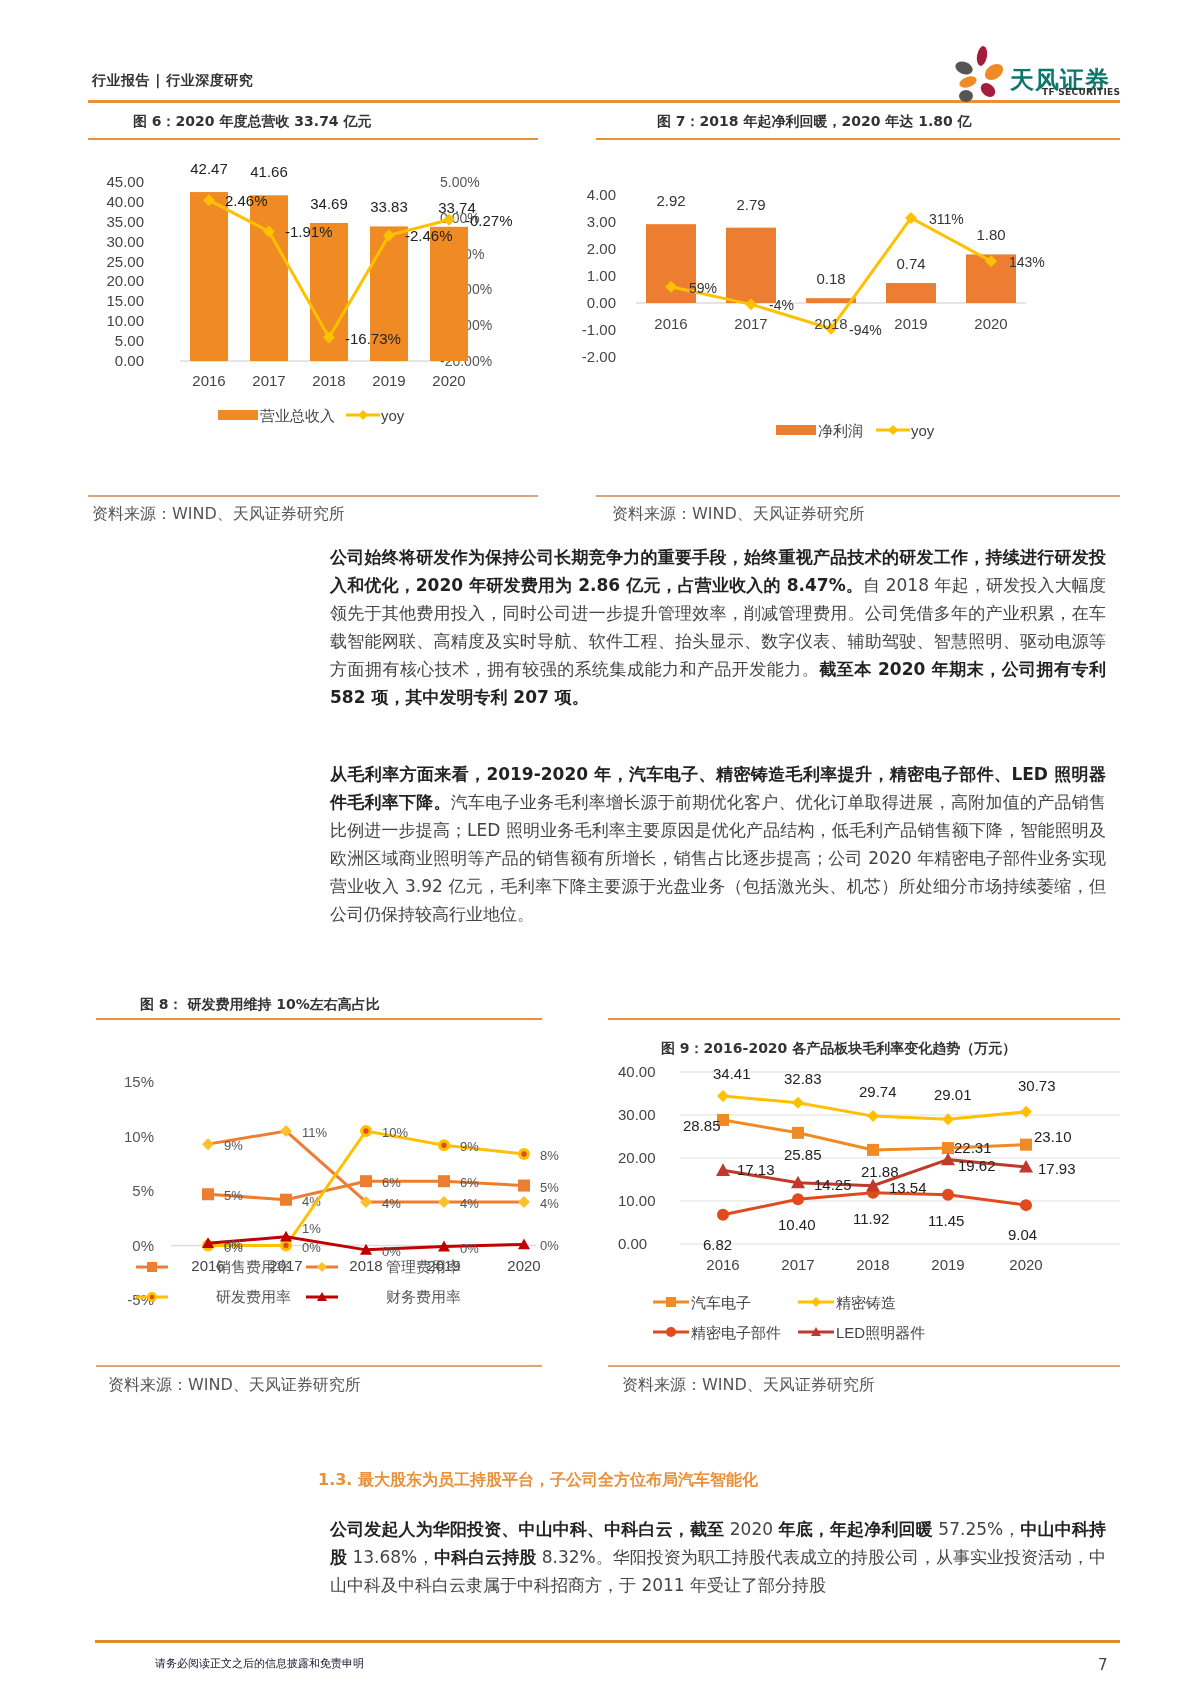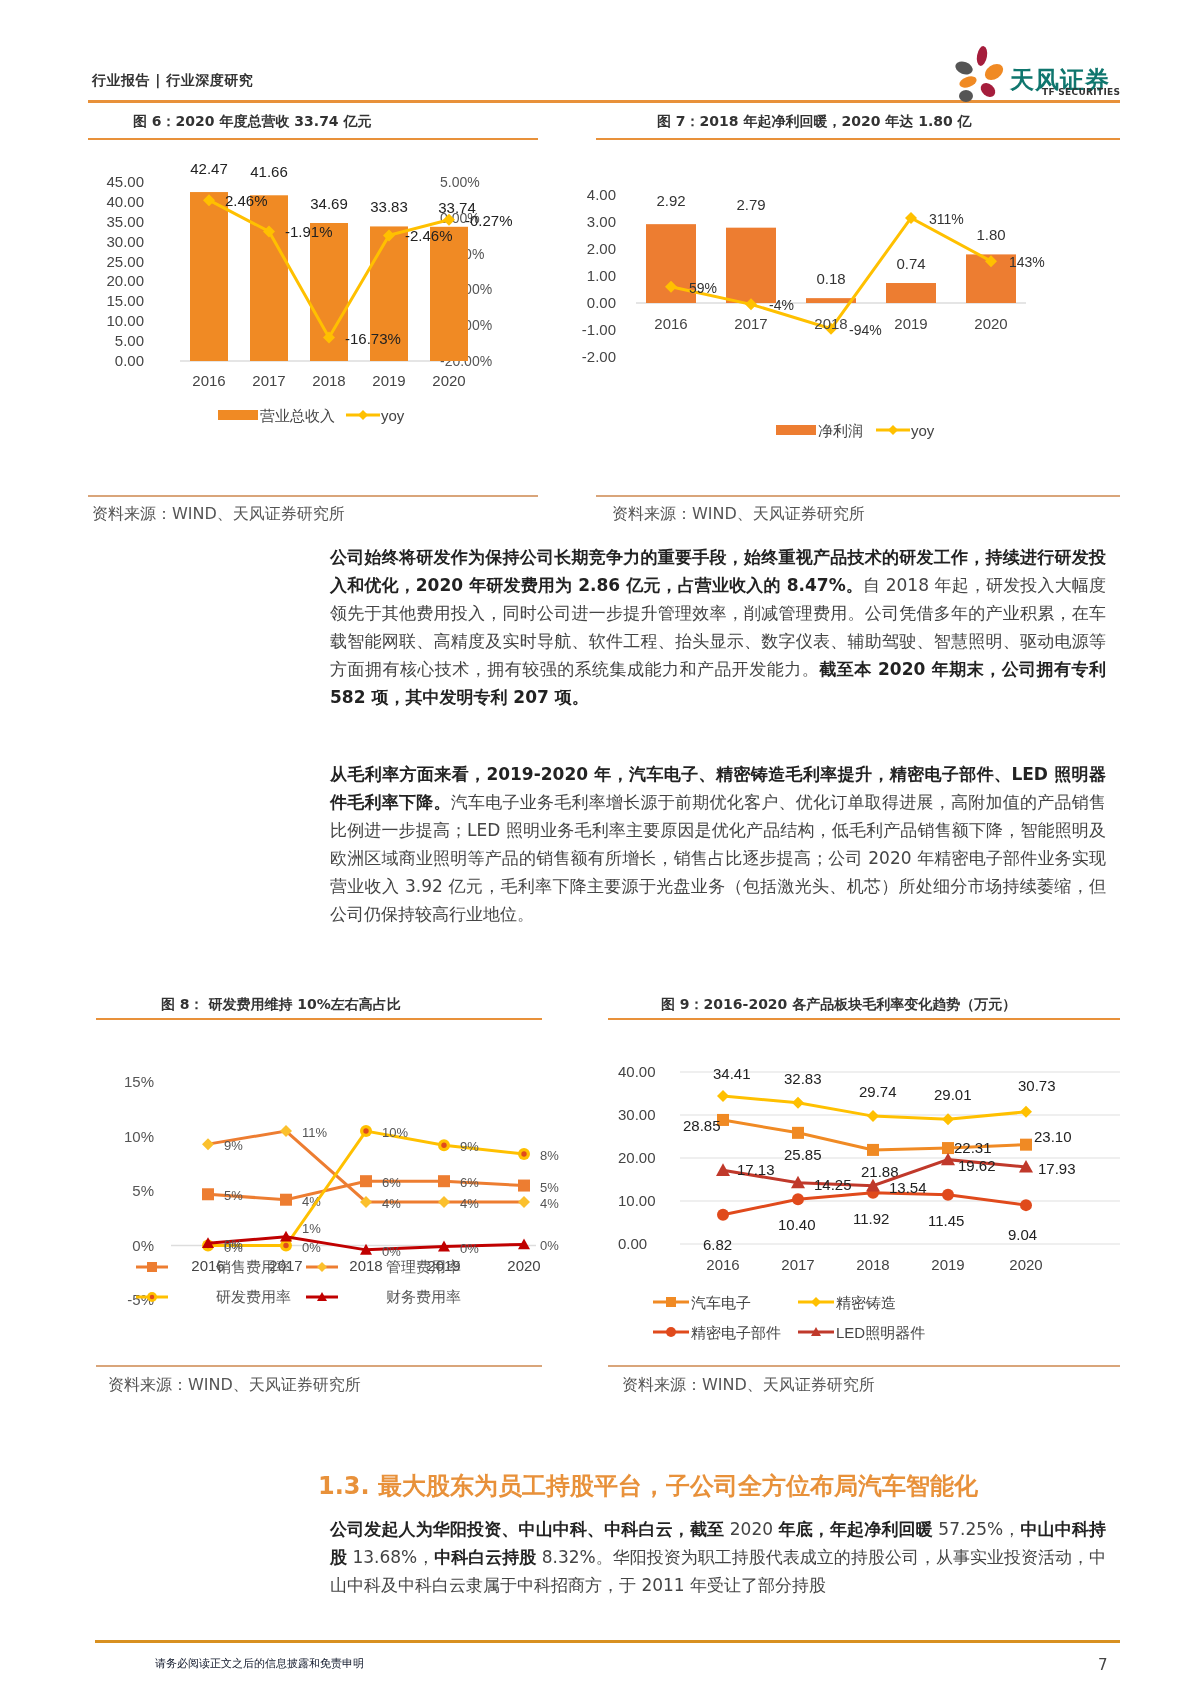--- a/index.html
+++ b/index.html
@@ -16,21 +16,21 @@
   .fig-line { position: absolute; height: 2px; background: #e8913a; }
   .src-line { position: absolute; height: 2px; background: #d9a57a; }
   .src { position: absolute; font-size: 16px; color: #555; }
 
   .chart { position: absolute; }
   .chart svg { overflow: visible; }
   .chart text { font-family: "Liberation Sans", sans-serif; }
 
   .body-text { position: absolute; left: 330px; width: 776px; font-size: 17px; line-height: 28px; color: #444; text-align: justify; }
   .body-text b { color: #222; margin-top: 20px; }
-  .section-title { position: absolute; left: 318px; top: 1470px; font-size: 24px; font-weight: bold; color: #e8913a; }
+  .section-title { position: absolute; left: 318px; top: 1470px; font-size: 16px; font-weight: bold; color: #e8913a; }
 
   .footer-line { position: absolute; left: 95px; top: 1640px; width: 1025px; height: 3px; background: #d89020; }
   .footer-text { position: absolute; left: 155px; top: 1656px; font-size: 11px; color: #0f172a; }
   .page-num { position: absolute; left: 1098px; top: 1656px; font-size: 15px; color: #444; }
 </style>
 </head>
 <body>
 
 <div class="header-title">行业报告 | 行业深度研究</div>
 <div class="header-line"></div>
@@ -153,21 +153,21 @@
 <div class="src" style="left:612px;top:504px;">资料来源：WIND、天风证券研究所</div>
 
 <div class="body-text" style="top:543px;">
   <b>公司始终将研发作为保持公司长期竞争力的重要手段，始终重视产品技术的研发工作，持续进行研发投入和优化，2020 年研发费用为 2.86 亿元，占营业收入的 8.47%。</b><span>自 2018 年起，研发投入大幅度领先于其他费用投入，同时公司进一步提升管理效率，削减管理费用。公司凭借多年的产业积累，在车载智能网联、高精度及实时导航、软件工程、抬头显示、数字仪表、辅助驾驶、智慧照明、驱动电源等方面拥有核心技术，拥有较强的系统集成能力和产品开发能力。</span><b>截至本 2020 年期末，公司拥有专利 582 项，其中发明专利 207 项。</b>
 </div>
 
 <div class="body-text" style="top:760px;">
   <b>从毛利率方面来看，2019-2020 年，汽车电子、精密铸造毛利率提升，精密电子部件、LED 照明器件毛利率下降。</b><span>汽车电子业务毛利率增长源于前期优化客户、优化订单取得进展，高附加值的产品销售比例进一步提高；LED 照明业务毛利率主要原因是优化产品结构，低毛利产品销售额下降，智能照明及欧洲区域商业照明等产品的销售额有所增长，销售占比逐步提高；公司 2020 年精密电子部件业务实现营业收入 3.92 亿元，毛利率下降主要源于光盘业务（包括激光头、机芯）所处细分市场持续萎缩，但公司仍保持较高行业地位。</span>
 </div>
 
-<div class="fig-title" style="left:120px;top:996px;text-align:center;">图 8： 研发费用维持 10%左右高占比</div>
+<div class="fig-title" style="left:99px;top:996px;text-align:center;">图 8： 研发费用维持 10%左右高占比</div>
 <div class="fig-line" style="left:96px;top:1018px;width:446px;"></div>
 <div class="chart" id="fig8" style="left:96px;top:1020px;width:446px;height:300px;"><svg width="446" height="300" viewBox="0 0 446 300">
       <text x="58" y="67" text-anchor="end" font-size="15" fill="#555">15%</text>
       <text x="58" y="121.5" text-anchor="end" font-size="15" fill="#555">10%</text>
       <text x="58" y="176" text-anchor="end" font-size="15" fill="#555">5%</text>
       <text x="58" y="230.5" text-anchor="end" font-size="15" fill="#555">0%</text>
       <text x="58" y="285" text-anchor="end" font-size="15" fill="#555">-5%</text>
       <line x1="75" y1="225.5" x2="440" y2="225.5" stroke="#ddd" stroke-width="1.5"></line>
       <polyline points="112,174.26999999999998 190,179.72000000000003 270,161.19 348,161.19 428,165.55" fill="none" stroke="#ed7d31" stroke-width="3"></polyline>
       <rect x="106" y="168.26999999999998" width="12" height="12" fill="#ed7d31"></rect>
@@ -235,21 +235,21 @@
         <circle cx="56" cy="277" r="2.25" fill="#e04a1c"></circle>
         <text x="120" y="282" font-size="15" fill="#555">研发费用率</text>
         <line x1="210" y1="277" x2="242" y2="277" stroke="#c00000" stroke-width="3"></line>
         <polygon points="226,272 231,281 221,281" fill="#c00000"></polygon>
         <text x="290" y="282" font-size="15" fill="#555">财务费用率</text>
       </g>
     </svg></div>
 <div class="src-line" style="left:96px;top:1365px;width:446px;"></div>
 <div class="src" style="left:108px;top:1375px;">资料来源：WIND、天风证券研究所</div>
 
-<div class="fig-title" style="left:620px;top:996px;">图 9：2016-2020 各产品板块毛利率变化趋势（万元）</div>
+<div class="fig-title" style="left:620px;top:1040px;">图 9：2016-2020 各产品板块毛利率变化趋势（万元）</div>
 <div class="fig-line" style="left:608px;top:1018px;width:512px;"></div>
 <div class="chart" id="fig9" style="left:608px;top:1020px;width:512px;height:320px;"><svg width="512" height="320" viewBox="0 0 512 320">
       <text x="10" y="57" font-size="15" fill="#444">40.00</text>
       <line x1="72" y1="52" x2="512" y2="52" stroke="#e0e0e0" stroke-width="1.2"></line>
       <text x="10" y="100" font-size="15" fill="#444">30.00</text>
       <line x1="72" y1="95" x2="512" y2="95" stroke="#e0e0e0" stroke-width="1.2"></line>
       <text x="10" y="143" font-size="15" fill="#444">20.00</text>
       <line x1="72" y1="138" x2="512" y2="138" stroke="#e0e0e0" stroke-width="1.2"></line>
       <text x="10" y="186" font-size="15" fill="#444">10.00</text>
       <line x1="72" y1="181" x2="512" y2="181" stroke="#e0e0e0" stroke-width="1.2"></line>

